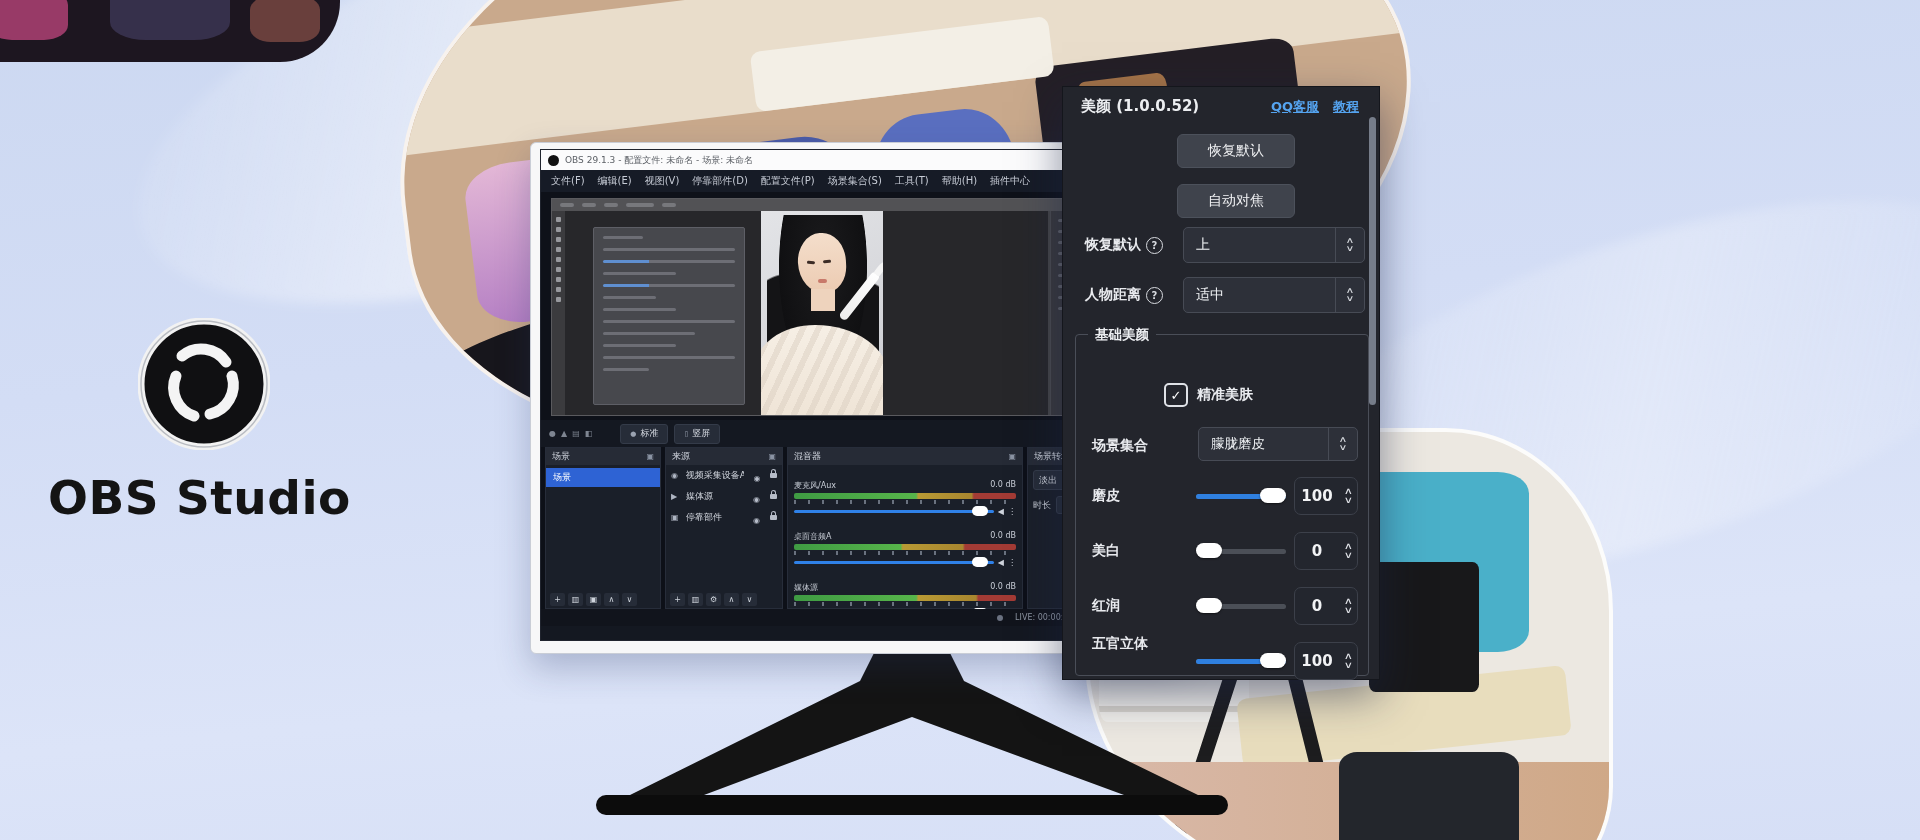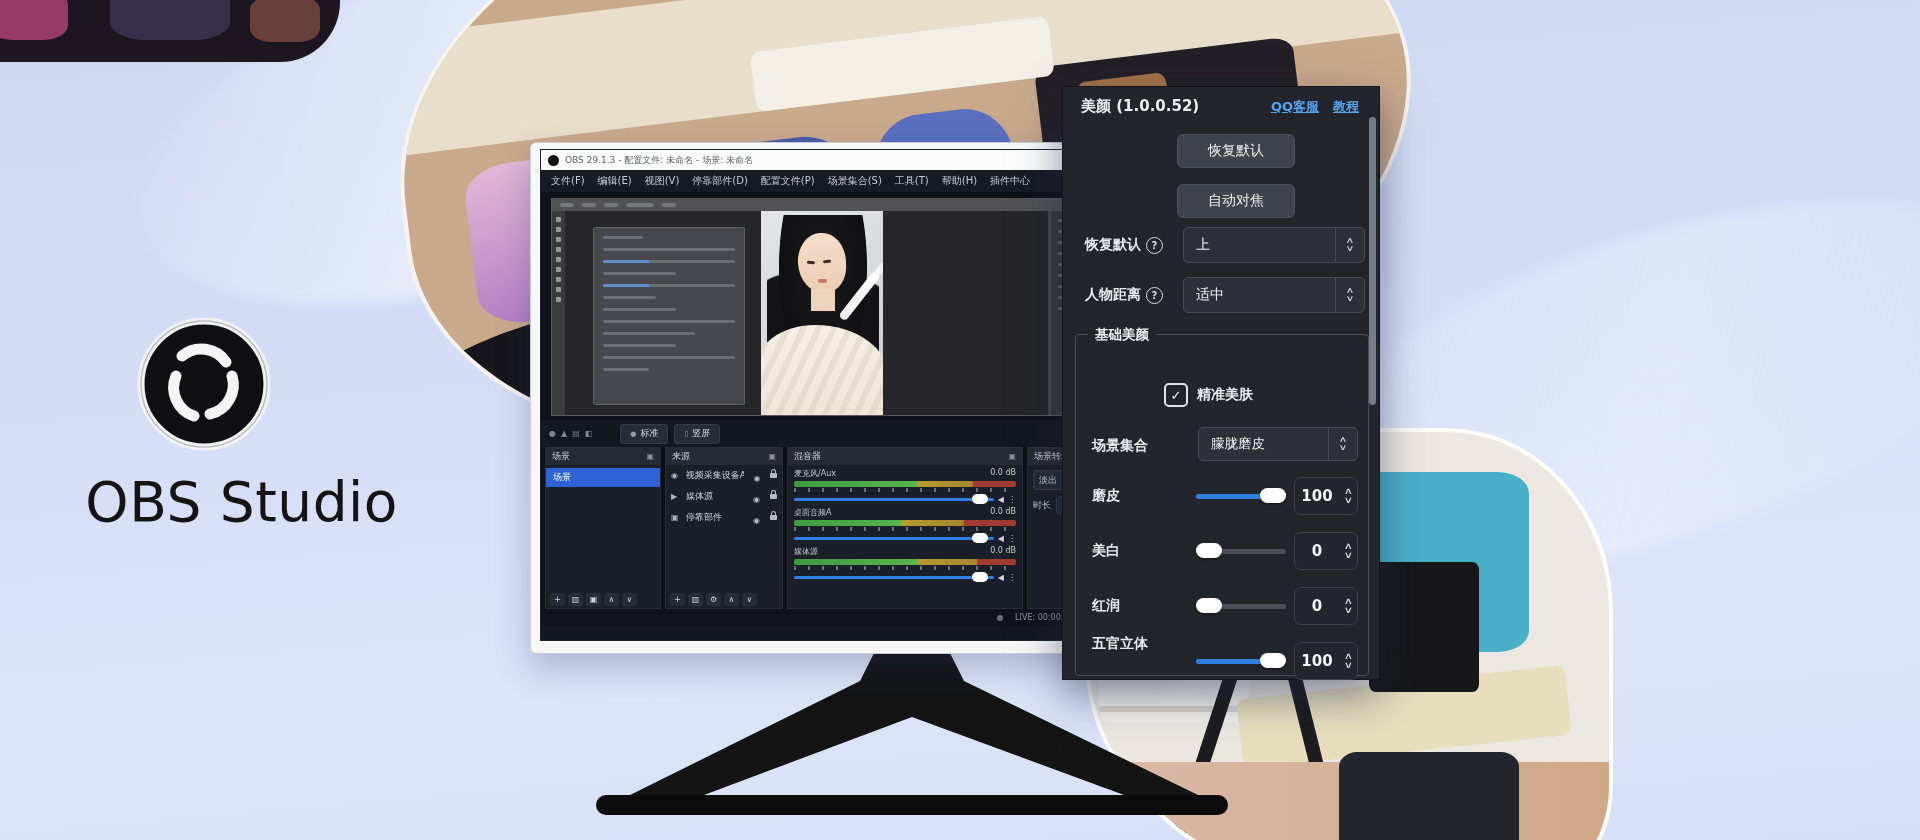--- a/index.html
+++ b/index.html
@@ -5,22 +5,22 @@
   html,body{margin:0;padding:0;background:#cfd9f2;}
   #stage{position:relative;width:1920px;height:840px;overflow:hidden;
          font-family:"DejaVu Sans","Liberation Sans",sans-serif;
          background:linear-gradient(175deg,#ccd8f1 0%,#d3ddf5 40%,#dce4f8 75%,#d6dff6 100%);}
   .abs{position:absolute;}
   
   .streak{position:absolute;background:linear-gradient(120deg,rgba(255,255,255,0) 0%,rgba(255,255,255,.55) 50%,rgba(255,255,255,0) 100%);transform:rotate(-18deg);border-radius:50%;filter:blur(6px);}
   .blob{position:absolute;overflow:hidden;}
   .patch{position:absolute;border-radius:30%;}
   
-  .brand-text{position:absolute;left:48px;top:470px;width:350px;text-align:right;
-      font-size:55px;font-weight:400;color:#141414;letter-spacing:.5px;}
+  .brand-text{position:absolute;left:48px;top:470px;width:350px;text-align:left;
+      font-size:47px;font-weight:700;color:#141414;letter-spacing:.5px;}
   
   .monitor{position:absolute;left:530px;top:142px;width:652px;height:512px;
       background:#f7f7f8;border-radius:6px;border:1px solid #c9cdd6;
       box-shadow:0 14px 34px rgba(40,55,100,.28);padding:6px 9px 12px 9px;box-sizing:border-box;}
   .screen{position:relative;width:100%;height:100%;background:#141821;overflow:hidden;border:1px solid #20242e;box-sizing:border-box;}
   .titlebar{position:absolute;left:0;top:0;right:0;height:20px;background:#fbfbfc;display:flex;align-items:center;gap:6px;padding-left:7px;}
   .titlebar .dot{width:11px;height:11px;border-radius:50%;background:#111;}
   .titlebar .ttext{font-size:9px;color:#5c6066;white-space:nowrap;}
   .menubar{position:absolute;left:0;top:20px;right:0;height:22px;background:#161b26;display:flex;align-items:center;gap:13px;padding-left:10px;}
   .menubar span{font-size:10px;color:#c7ccd6;white-space:nowrap;}
@@ -66,21 +66,21 @@
   .dock-tools{position:absolute;left:0;bottom:0;right:0;height:17px;display:flex;gap:3px;align-items:center;padding-left:4px;background:#1a1f29;}
   .dock-tools b{display:flex;align-items:center;justify-content:center;width:15px;height:13px;background:#262c38;border-radius:2px;color:#cfd4dc;font-size:8px;font-weight:normal;}
   .scene-item{margin:3px 0 0 0;height:19px;background:#2e63d4;color:#fff;font-size:9px;display:flex;align-items:center;padding-left:7px;}
   .src-row{display:flex;align-items:center;height:21px;padding:0 5px;color:#d2d6de;font-size:9px;gap:5px;}
   .src-row .sicon{font-size:8px;color:#aeb5c2;width:10px;}
   .src-row .spacer{flex:1;}
   .src-row .eye{position:static;background:none;font-size:8px;color:#b6bcc8;}
   .lock{width:7px;height:5px;background:#b6bcc8;border-radius:1px;position:relative;margin-left:4px;}
   .lock:before{content:"";position:absolute;left:1px;top:-4px;width:3px;height:3px;border:1.3px solid #b6bcc8;border-bottom:none;border-radius:3px 3px 0 0;}
   .chan{padding:3px 6px 0 6px;}
-  .chan .crow{display:flex;justify-content:space-between;font-size:8px;color:#c8cdd6;}
+  .chan .crow{display:flex;justify-content:space-between;font-size:8px;color:#c8cdd6;margin-top:12px;}
   .meter{height:6px;border-radius:2px;margin-top:2px;background:linear-gradient(90deg,#3f9b43 0%,#57b54a 55%,#b99a34 56%,#a8862f 80%,#a33b35 81%,#a33b35 100%);}
   .ticks{height:4px;margin-top:1px;background:repeating-linear-gradient(90deg,#7e8795 0 2px,rgba(0,0,0,0) 2px 14px);opacity:.8;}
   .vol{display:flex;align-items:center;gap:4px;margin-top:3px;}
   .vol .vtrack{position:relative;height:3px;background:#2f81e8;border-radius:2px;flex:1;}
   .vol .vhandle{position:absolute;right:6px;top:-4px;width:16px;height:10px;background:#fff;border-radius:5px;}
   .vol .sp{font-size:8px;color:#cfd4dd;}
   .statusbar{position:absolute;left:0;top:459px;right:0;height:17px;background:#11141c;display:flex;align-items:center;justify-content:flex-end;gap:12px;padding-right:10px;font-size:8px;color:#8e95a2;}
   .statusbar .reddot{width:6px;height:6px;border-radius:50%;background:#c0392b;}
   .statusbar .graydot{width:6px;height:6px;border-radius:50%;background:#6a7180;}
   

